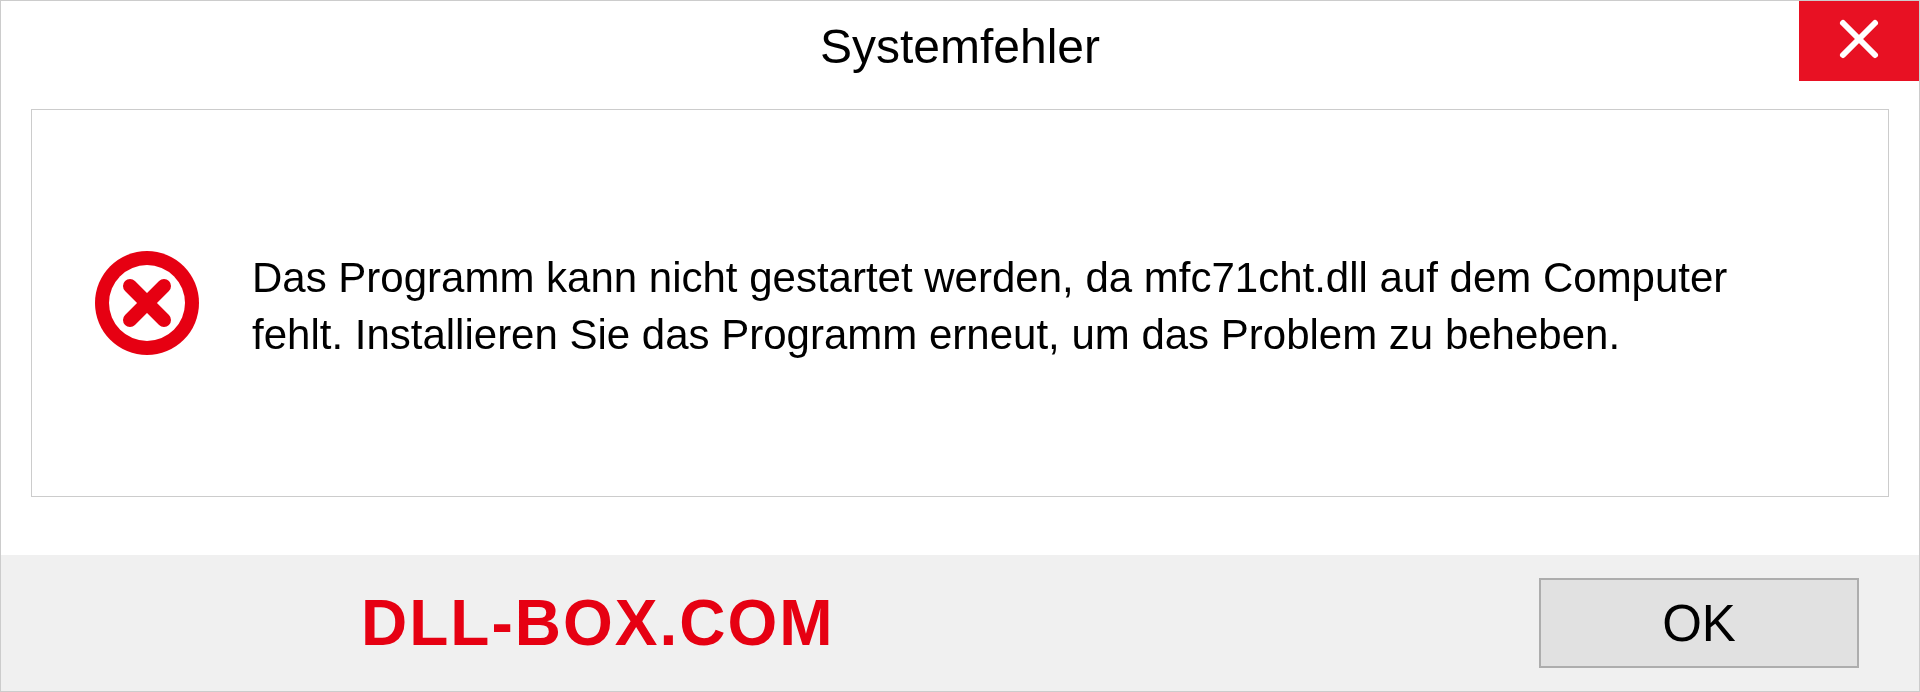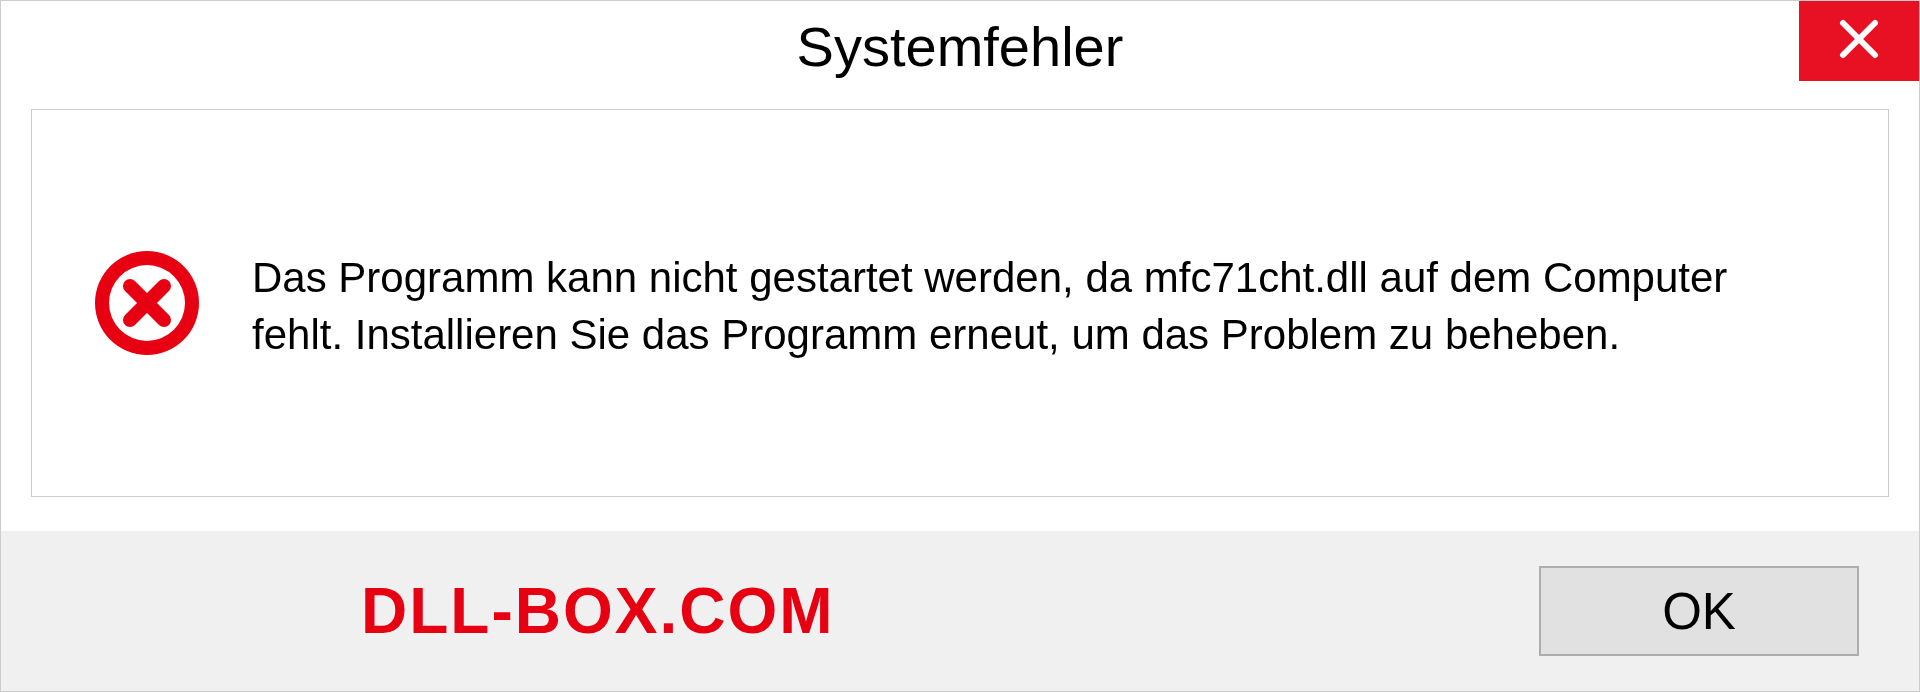--- a/index.html
+++ b/index.html
@@ -26,21 +26,21 @@
     }
     .titlebar {
       height: 90px;
       display: flex;
       align-items: center;
       justify-content: center;
       position: relative;
       background: #ffffff;
     }
     .titlebar-title {
-      font-size: 56px;
+      font-size: 48px;
       font-weight: 400;
       color: #000000;
       text-align: center;
     }
     .close-btn {
       position: absolute;
       top: 0;
       right: 0;
       width: 120px;
       height: 80px;
@@ -78,21 +78,21 @@
       line-height: 1.35;
       color: #000000;
       font-weight: 400;
       margin-top: 8px;
     }
     .footer {
       position: absolute;
       bottom: 0;
       left: 0;
       right: 0;
-      height: 160px;
+      height: 136px;
       background: #f0f0f0;
       display: flex;
       align-items: center;
       justify-content: space-between;
       padding: 0 60px 0 360px;
     }
     .watermark {
       font-size: 64px;
       font-weight: 900;
       color: #e60012;

